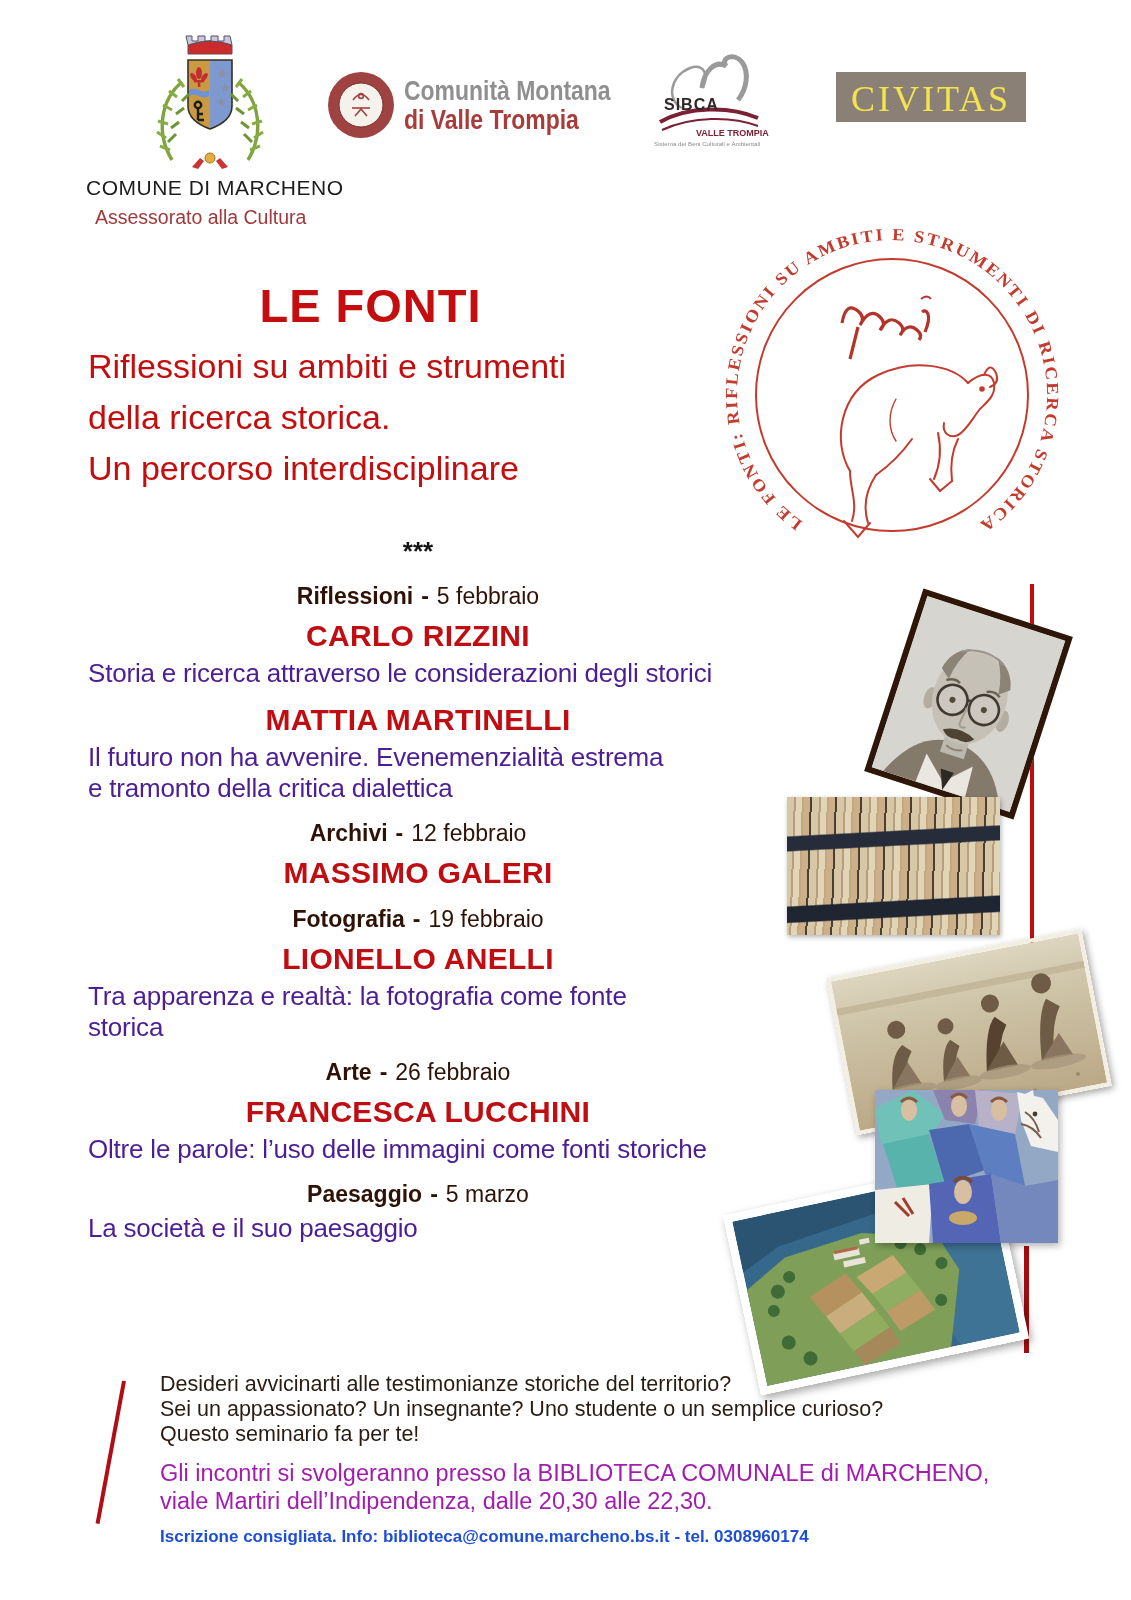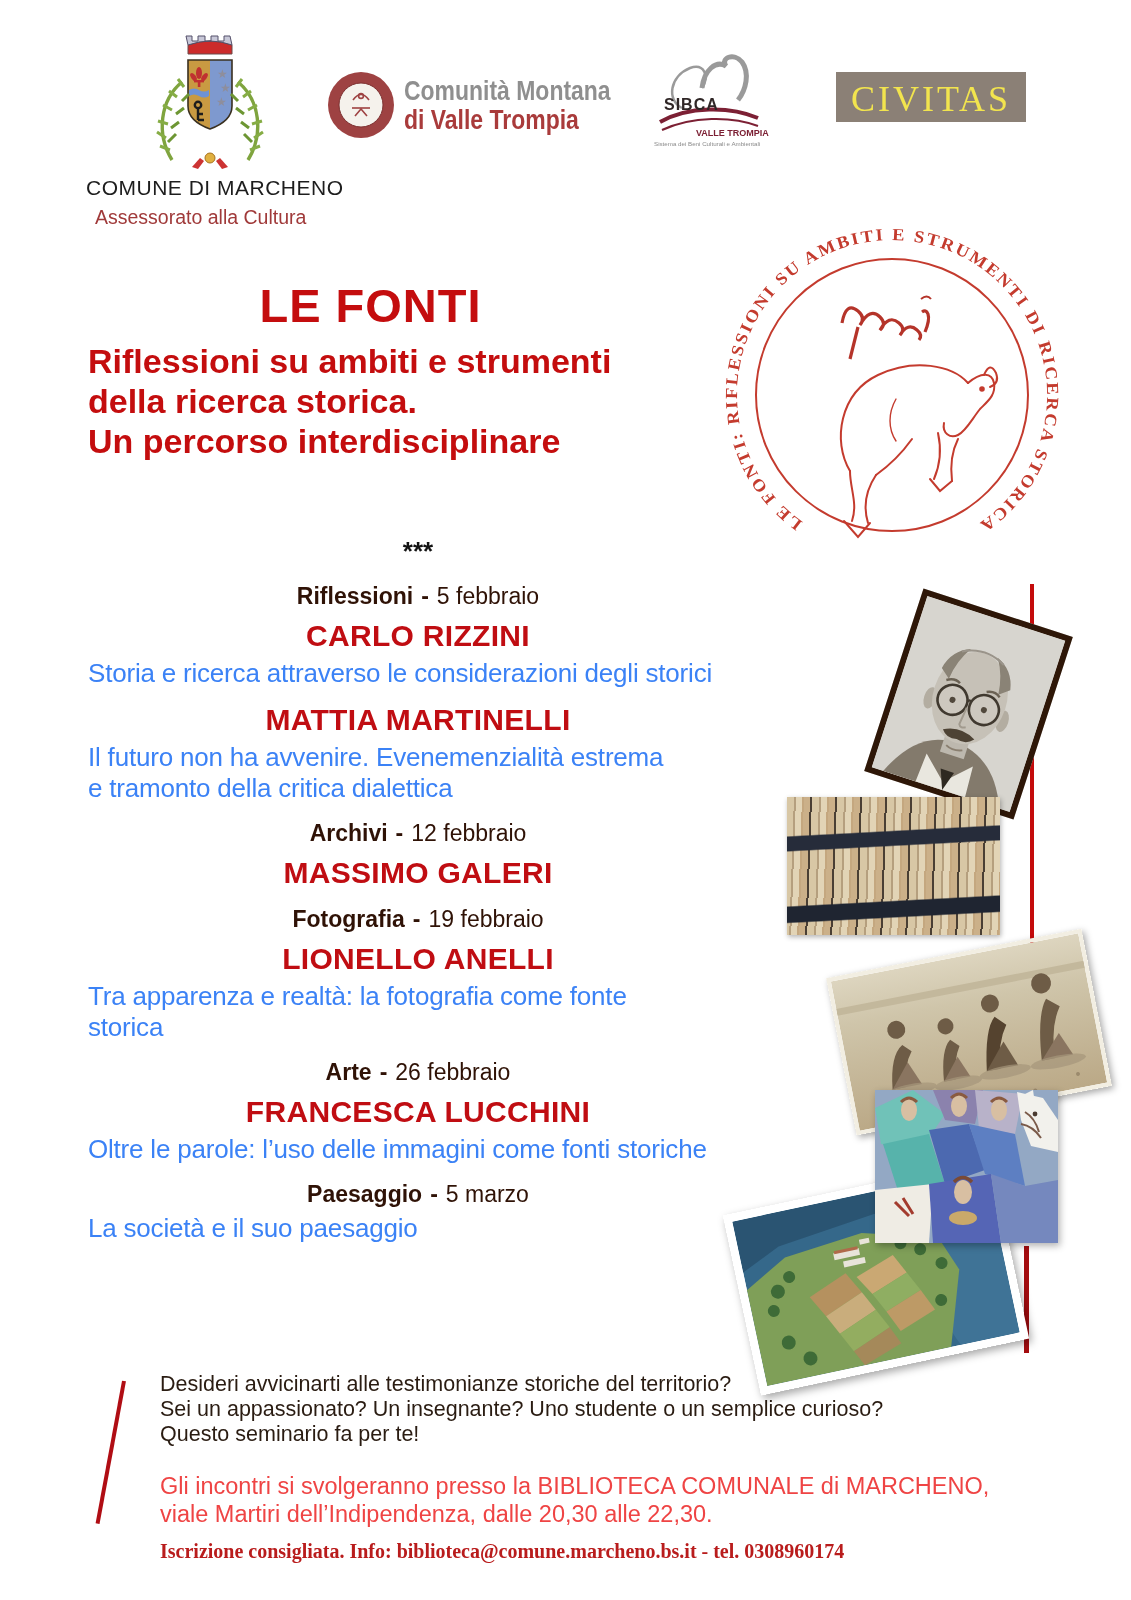--- a/index.html
+++ b/index.html
@@ -16,38 +16,38 @@
   #cm-logo{left:326px;top:70px;display:flex;align-items:center;gap:8px;}
   .cm-text{line-height:29px;font-weight:bold;font-size:28px;transform:scaleX(.82);transform-origin:0 50%;white-space:nowrap;}
   .cm-line1{color:#8f8f8f;}
   .cm-line2{color:#a93b3b;}
   #civitas-logo{left:836px;top:72px;width:190px;height:50px;background:#8b8076;text-align:center;}
   #civitas-logo span{font-family:"Liberation Serif",serif;font-size:36px;line-height:54px;color:#f2e44e;letter-spacing:3px;}
 
   
   #title-block{left:88px;top:268px;width:565px;}
   #main-title{margin:10px 0 0 0;text-align:center;font-size:47px;font-weight:bold;color:#c40d0e;letter-spacing:1px;}
-  #subtitle{margin-top:8px;font-size:34px;font-weight:bold;line-height:40px;color:#c40d0e;white-space:pre;}
+  #subtitle{margin-top:8px;font-size:34px;font-weight:normal;line-height:51px;color:#c40d0e;white-space:pre;}
   #period{margin-top:18px;text-align:center;font-size:33px;color:#141414;}
 
   
   #program{left:88px;top:536px;width:660px;}
   #stars{text-align:center;font-size:26px;font-weight:bold;color:#141414;margin:0 0 10px 0;}
   .session-header{margin-top:16px;text-align:center;font-size:23px;color:#2f1206;}
   .session-header .cat{font-weight:bold;}
   .session-header .dash{font-weight:bold;padding:0 8px;}
   .speaker{margin-top:9px;text-align:center;font-size:30px;font-weight:bold;color:#c00d12;letter-spacing:.3px;}
   .talk + .talk .speaker{margin-top:14px;}
-  .talk-title{margin-top:5px;font-size:26px;line-height:31px;color:#3b82f6;white-space:pre;letter-spacing:-.2px;}
+  .talk-title{margin-top:5px;font-size:26px;line-height:31px;color:#4c1d95;white-space:pre;letter-spacing:-.2px;}
 
   
   #footer-block{left:160px;top:1372px;width:930px;}
   #invite-text{font-size:21.5px;line-height:25px;color:#2a1c12;white-space:pre;}
-  #venue-text{margin-top:25px;font-size:23.5px;line-height:28px;color:#ef4444;white-space:pre;}
-  #registration-text{margin-top:12px;font-size:20px;font-weight:bold;color:#b91c1c;white-space:pre;font-family:Liberation Serif, serif;}
+  #venue-text{margin-top:12px;font-size:23.5px;line-height:28px;color:#a21caf;white-space:pre;}
+  #registration-text{margin-top:12px;font-size:17px;font-weight:bold;color:#1d4ed8;white-space:pre;}
   #footer-accent-line{left:122px;top:1381px;width:4px;height:145px;background:#b00d14;transform:rotate(10.5deg);transform-origin:top center;}
 
   
   #red-line-upper{left:1030px;top:584px;width:4px;height:512px;background:#c40b0b;z-index:1;}
   #red-line-lower{left:1024px;top:1246px;width:5px;height:107px;background:#a50d10;z-index:1;}
   #portrait-photo{left:890px;top:608px;width:145px;height:180px;border:6px solid #2e1708;transform:rotate(18deg);z-index:2;background:#d7d5cf;}
   #archive-photo{left:787px;top:797px;width:213px;height:138px;z-index:2;
     background:
       linear-gradient(177deg, rgba(0,0,0,0) 26%, #262c3a 27% 36%, rgba(0,0,0,0) 37% 73%, #1f2531 74% 84%, rgba(0,0,0,0) 85%),
       repeating-linear-gradient(92deg, #d8c7a5 0 7px, #b59f7e 7px 9px, #e2d4b6 9px 15px, #c4a77f 15px 17px, #cbb089 17px 23px, #4a3f34 23px 25px);

